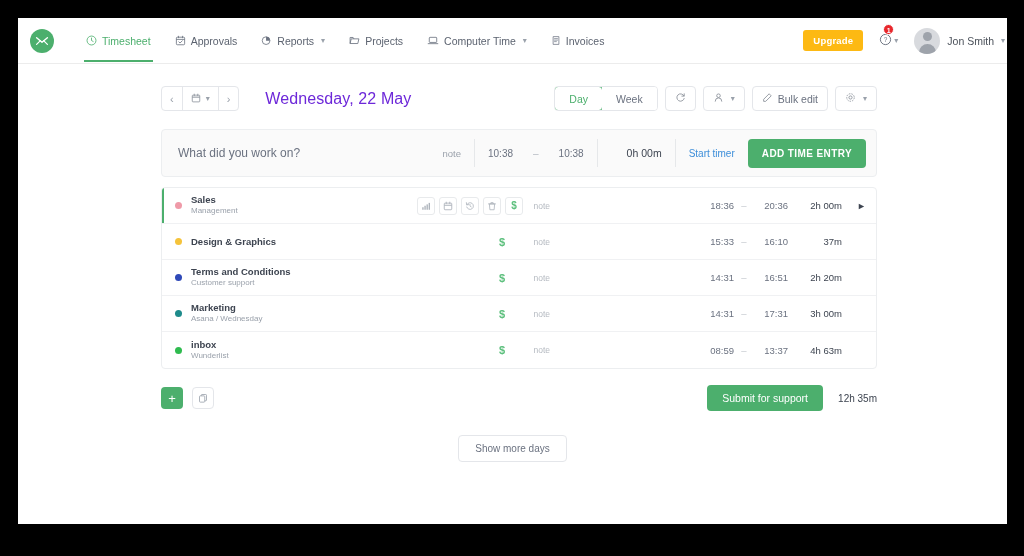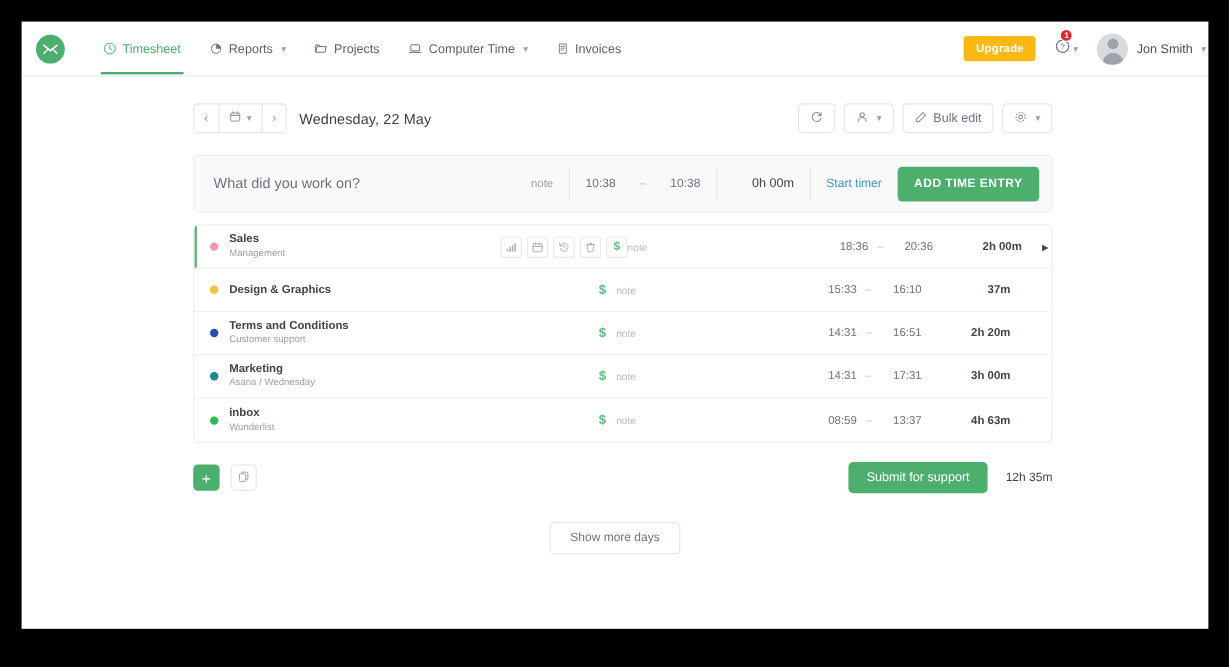--- a/index.html
+++ b/index.html
@@ -122,23 +122,23 @@
     overflow: hidden;
   }
   .datenav > div {
     display: flex; align-items: center; justify-content: center;
     padding: 0 8px;
     color: #9aa1ab; font-size: 11px;
     cursor: pointer;
   }
   .datenav > div + div { border-left: 1px solid #e4e6ea; }
   .datetitle {
-    font-size: 12px;
-    color: #404040;
-    margin-left: 10px;
+    font-size: 16px;
+    color: #6d28d9;
+    margin-left: 26px;
     font-weight: normal;
     letter-spacing: .1px;
   }
   .toolbar-right { margin-left: auto; display: flex; align-items: center; gap: 7px; }
   .seg {
     display: flex; border: 1px solid #e4e6ea; border-radius: 4px; overflow: hidden; height: 25px;
   }
   .seg > div {
     padding: 0 14px; font-size: 10.5px; color: #6b7280;
     display: flex; align-items: center; cursor: pointer; background: #fff;
@@ -218,21 +218,21 @@
     border: 1px solid #e8eaec; border-radius: 3px;
     display: flex; align-items: center; justify-content: center;
     color: #aeb4bc; cursor: pointer; background: #fff;
   }
   .ibtn.dollar { color: #5ec07e; font-size: 10px; font-weight: bold; }
   .dollaronly { color: #5ec07e; font-size: 11px; font-weight: bold; cursor: pointer; }
   .note { font-size: 8.5px; color: #b5bac1; cursor: pointer; }
   .rowright { margin-left: auto; display: flex; align-items: center; }
   .rtime { font-size: 9.5px; color: #6b7280; width: 34px; text-align: right; }
   .rdash { color: #c3c7cd; font-size: 9.5px; width: 20px; text-align: center; }
-  .rdur { font-size: 9.5px; color: #3d4450; font-weight: bold; width: 54px; text-align: right; margin-left: 20px; }
+  .rdur { font-size: 9.5px; color: #3d4450; font-weight: normal; width: 54px; text-align: right; }
   .play { width: 24px; text-align: right; color: #3d4450; font-size: 9px; cursor: pointer; }
 
   
   .footrow {
     margin: 16px 130px 0 143px;
     display: flex; align-items: center;
   }
   .plusbtn {
     width: 22px; height: 22px; border-radius: 4px;
     background: #4caf6d; color: #fff;
@@ -281,20 +281,31 @@
       <div class="navitem active">
         <span class="ico">
           <svg width="11" height="11" viewBox="0 0 16 16">
               <circle cx="8" cy="8" r="6.5" stroke="#4caf6d" stroke-width="1.2" fill="none"></circle>
               <path d="M8 4.4 L8 8 L10.4 9.4" stroke="#4caf6d" stroke-width="1.2" fill="none" stroke-linecap="round"></path>
             </svg>
         </span>
         <span>Timesheet</span>
       </div>
 
+      <div class="navitem">
+        <span class="ico">
+          <svg width="11" height="11" viewBox="0 0 16 16">
+              <rect x="2" y="3.2" width="12" height="11" rx="1.4" stroke="#6b7280" stroke-width="1.2" fill="none"></rect>
+              <path d="M2 6.4 L14 6.4" stroke="#6b7280" stroke-width="1.2"></path>
+              <path d="M5 1.8 L5 4 M11 1.8 L11 4" stroke="#6b7280" stroke-width="1.2" stroke-linecap="round"></path>
+              <path d="M5.6 10 L7.3 11.7 L10.6 8.4" stroke="#6b7280" stroke-width="1.2" fill="none" stroke-linecap="round" stroke-linejoin="round"></path>
+            </svg>
+        </span>
+        <span>Approvals</span>
+      </div>
 
       <div class="navitem">
         <span class="ico">
           <svg width="11" height="11" viewBox="0 0 16 16">
               <circle cx="7.4" cy="8.2" r="5.6" stroke="#6b7280" stroke-width="1.2" fill="none"></circle>
               <path d="M7.4 8.2 L7.4 2.6 A5.6 5.6 0 0 1 13 8.2 Z" fill="#6b7280"></path>
             </svg>
         </span>
         <span>Reports</span>
         <span class="caret">▾</span>
@@ -371,20 +382,24 @@
           </span>
           <span class="caret" style="margin-left:5px">▾</span>
         </div>
         <div>
           <span>›</span>
         </div>
       </div>
       <div class="datetitle">Wednesday, 22 May</div>
 
       <div class="toolbar-right">
+        <div class="seg">
+          <div class="on">Day</div>
+          <div>Week</div>
+        </div>
         <div class="tbtn">
           <span>
             <svg width="11" height="11" viewBox="0 0 16 16">
                 <path d="M13 5.6 A5.4 5.4 0 1 0 13.4 9.4" stroke="#8d939c" stroke-width="1.3" fill="none" stroke-linecap="round"></path>
                 <path d="M13.4 2.6 L13.4 6 L10 6" stroke="#8d939c" stroke-width="1.3" fill="none" stroke-linecap="round" stroke-linejoin="round"></path>
               </svg>
           </span>
         </div>
         <div class="tbtn">
           <span>

